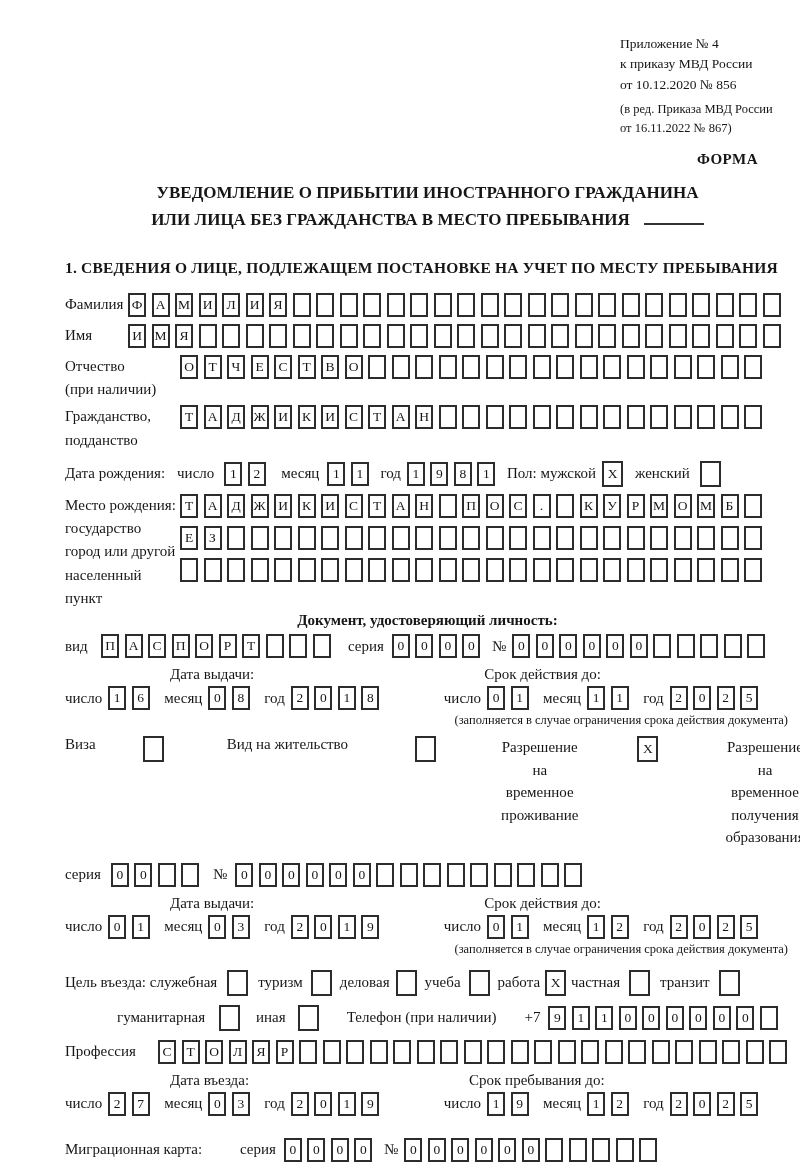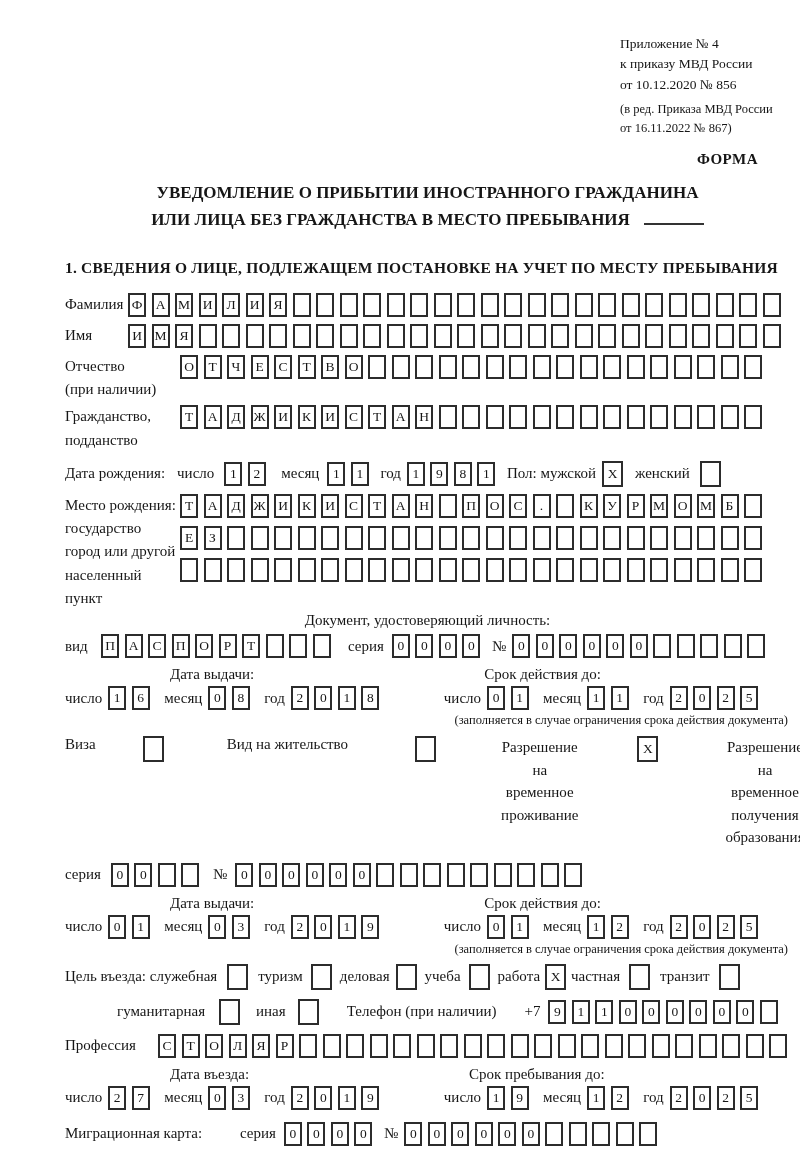--- a/index.html
+++ b/index.html
@@ -27,21 +27,21 @@
   .lblcol  { flex:0 0 63px; }
   .lblcol2 { flex:0 0 115px; }
   .cells { display:flex; flex-wrap:nowrap; }
   .cell {
     flex:0 0 18px; width:18px; height:24px; margin-right:5.5px;
     border:2px solid #2c2c2c; display:flex; align-items:center; justify-content:center;
     font-size:13.5px; background:#fff;
   }
   .chk .cell { flex-basis:21px; width:21px; height:26px; margin-right:0; }
 
-  .center-bold { text-align:center; font-weight:normal; font-size:15px; margin-top:10px; }
+  .center-bold { text-align:center; font-weight:bold; font-size:15px; margin-top:10px; }
 
   .dhead { display:flex; font-size:15px; margin-top:8px; }
   .drow  { display:flex; align-items:center; margin-top:3px; }
   .dgrp  { display:flex; align-items:center; }
   .dgrp .lbl { margin-right:6px; }
   .dgrp .cells { margin-right:9px; }
   .note-right { text-align:right; font-size:12.5px; margin-top:3px; padding-right:2px; }
 
   .intro { font-size:15px; margin-top:10px; line-height:1.65; }
   .permit-row { display:flex; align-items:flex-start; margin-top:8px;gap:45px; }
@@ -511,21 +511,21 @@
         <span class="cells">
           <span class="cell">2</span>
           <span class="cell">0</span>
           <span class="cell">2</span>
           <span class="cell">5</span>
         </span>
     </span>
   </div>
   <div class="note-right">(заполняется в случае ограничения срока действия документа)</div>
 
-  <div class="row" style="margin-top:7px;">
+  <div class="row" style="margin-top:13px;">
     <span class="lbl">Цель въезда: служебная</span>
     <span class="cells chk" style="margin-left:10px;">
         <span class="cell"></span>
       </span>
     <span class="lbl" style="margin-left:10px;">туризм</span>
     <span class="cells chk" style="margin-left:8px;">
         <span class="cell"></span>
       </span>
     <span class="lbl" style="margin-left:8px;">деловая</span>
     <span class="cells chk" style="margin-left:6px;">
@@ -644,21 +644,21 @@
       <span class="lbl">год</span>
         <span class="cells">
           <span class="cell">2</span>
           <span class="cell">0</span>
           <span class="cell">2</span>
           <span class="cell">5</span>
         </span>
     </span>
   </div>
 
-  <div class="row" style="margin-top:12px;">
+  <div class="row" style="margin-top:22px;">
     <span class="lbl" style="flex:0 0 175px;">Миграционная карта:</span>
     <span class="lbl mr8">серия</span>
     <span class="cells mr6">
         <span class="cell">0</span>
         <span class="cell">0</span>
         <span class="cell">0</span>
         <span class="cell">0</span>
       </span>
     <span class="lbl mr6">№</span>
     <span class="cells">

